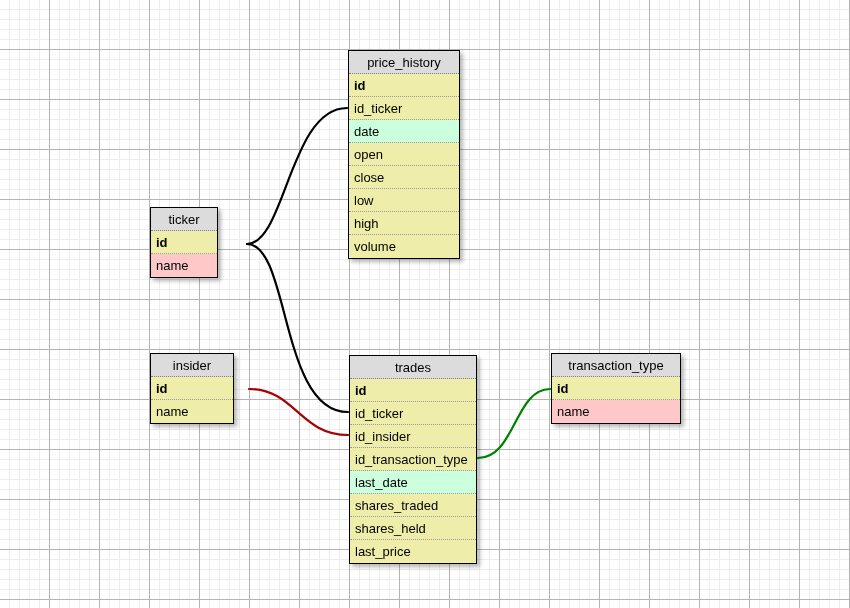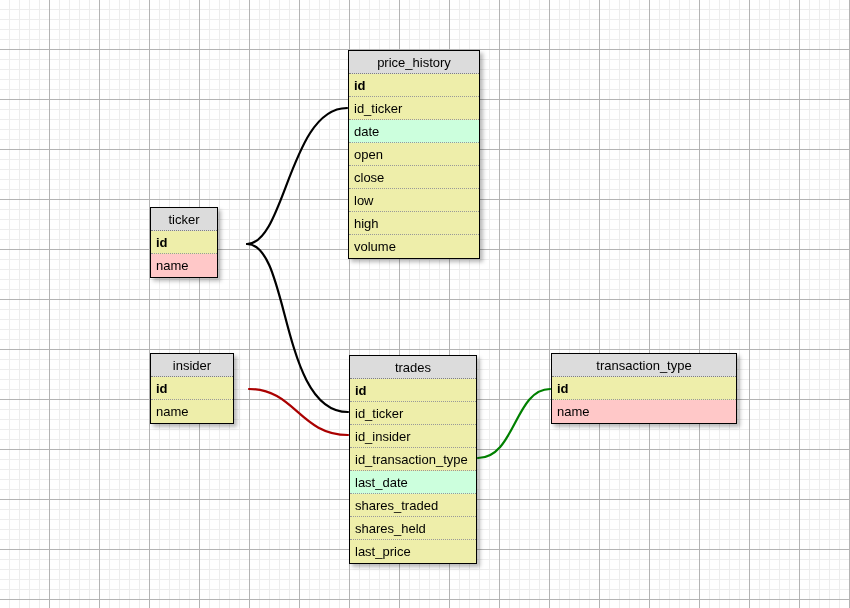--- a/index.html
+++ b/index.html
@@ -73,21 +73,21 @@
 <div id="canvas">
 
   <svg id="links" viewBox="0 0 850 608" width="850" height="608">
       <path d="M 247 244 C 285 244 290 108 347 108" fill="none" stroke="#000000" stroke-width="2.2" stroke-linecap="round"></path>
       <path d="M 247 244 C 290 244 280 412 348 412" fill="none" stroke="#000000" stroke-width="2.2" stroke-linecap="round"></path>
       <path d="M 249 389 C 295 389 300 435 348 435" fill="none" stroke="#aa0000" stroke-width="2.2" stroke-linecap="round"></path>
       <path d="M 478 458 C 515 458 515 389 550 389" fill="none" stroke="#008000" stroke-width="2.2" stroke-linecap="round"></path>
     </svg>
 
   <div id="tables-layer">
-      <div class="table-box" style="left: 348px; top: 50px; width: 132px;">
+      <div class="table-box" style="left: 348px; top: 50px; width: 112px;">
         <div class="table-header">price_history</div>
         <div class="col-row fill-yellow pk">id</div>
         <div class="col-row fill-yellow">id_ticker</div>
         <div class="col-row fill-mint">date</div>
         <div class="col-row fill-yellow">open</div>
         <div class="col-row fill-yellow">close</div>
         <div class="col-row fill-yellow">low</div>
         <div class="col-row fill-yellow">high</div>
         <div class="col-row fill-yellow">volume</div>
       </div>
@@ -105,20 +105,20 @@
         <div class="table-header">trades</div>
         <div class="col-row fill-yellow pk">id</div>
         <div class="col-row fill-yellow">id_ticker</div>
         <div class="col-row fill-yellow">id_insider</div>
         <div class="col-row fill-yellow">id_transaction_type</div>
         <div class="col-row fill-mint">last_date</div>
         <div class="col-row fill-yellow">shares_traded</div>
         <div class="col-row fill-yellow">shares_held</div>
         <div class="col-row fill-yellow">last_price</div>
       </div>
-      <div class="table-box" style="left: 551px; top: 353px; width: 186px;">
+      <div class="table-box" style="left: 551px; top: 353px; width: 130px;">
         <div class="table-header">transaction_type</div>
         <div class="col-row fill-yellow pk">id</div>
         <div class="col-row fill-pink">name</div>
       </div>
     </div>
 
 </div>
 
 </body></html>

